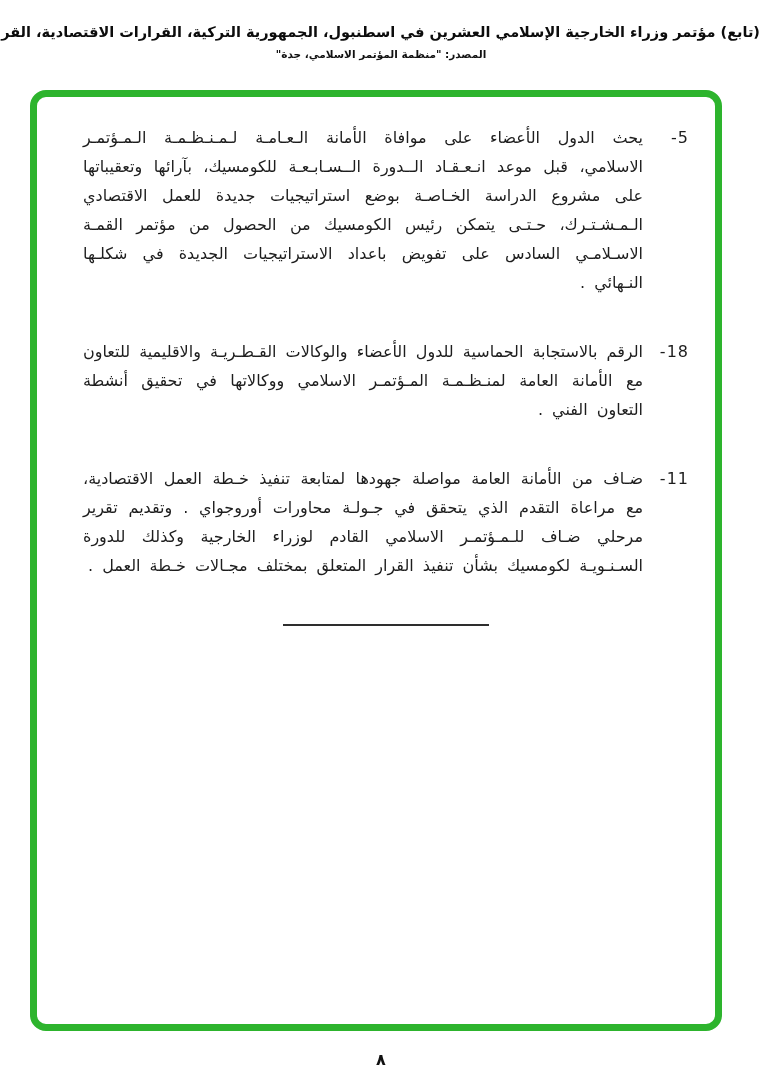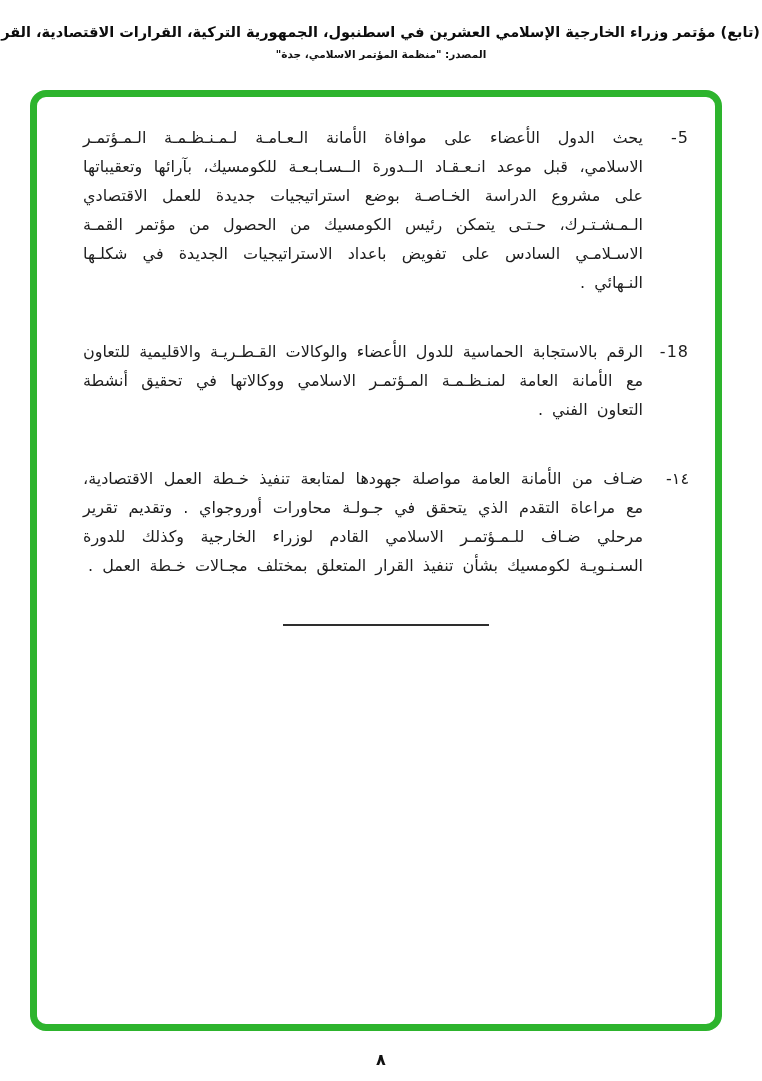--- a/index.html
+++ b/index.html
@@ -78,21 +78,21 @@
       <div class="para-number">5-</div>
       <div class="para-body"><span class="para-lead">يحث</span><span> الدول الأعضاء على موافاة الأمانة الـعـامـة لـمـنـظـمـة الـمـؤتمـر الاسلامي، قبل موعد انـعـقـاد الــدورة الــسـابـعـة للكومسيك، بآرائها وتعقيباتها على مشروع الدراسة الخـاصـة بوضع استراتيجيات جديدة للعمل الاقتصادي الـمـشـتـرك، حـتـى يتمكن رئيس الكومسيك من الحصول من مؤتمر القمـة الاسـلامـي السادس على تفويض باعداد الاستراتيجيات الجديدة في شكلـها النـهائي .</span></div>
     </div>
 
     <div class="para">
       <div class="para-number">18-</div>
       <div class="para-body"><span class="para-lead">الرقم</span><span> بالاستجابة الحماسية للدول الأعضاء والوكالات القـطـريـة والاقليمية للتعاون مع الأمانة العامة لمنـظـمـة المـؤتمـر الاسلامي ووكالاتها في تحقيق أنشطة التعاون الفني .</span></div>
     </div>
 
     <div class="para">
-      <div class="para-number">١٤-</div>
+      <div class="para-number">11-</div>
       <div class="para-body"><span class="para-lead">ضـاف</span><span> من الأمانة العامة مواصلة جهودها لمتابعة تنفيذ خـطة العمل الاقتصادية، مع مراعاة التقدم الذي يتحقق في جـولـة محاورات أوروجواي . وتقديم تقرير مرحلي ضـاف للـمـؤتمـر الاسلامي القادم لوزراء الخارجية وكذلك للدورة السـنـويـة لكومسيك بشأن تنفيذ القرار المتعلق بمختلف مجـالات خـطة العمل .</span></div>
     </div>
 
     <div class="divider-line"></div>
 
   </div>
 
   <div class="page-number">٨</div>
 
 </div>

